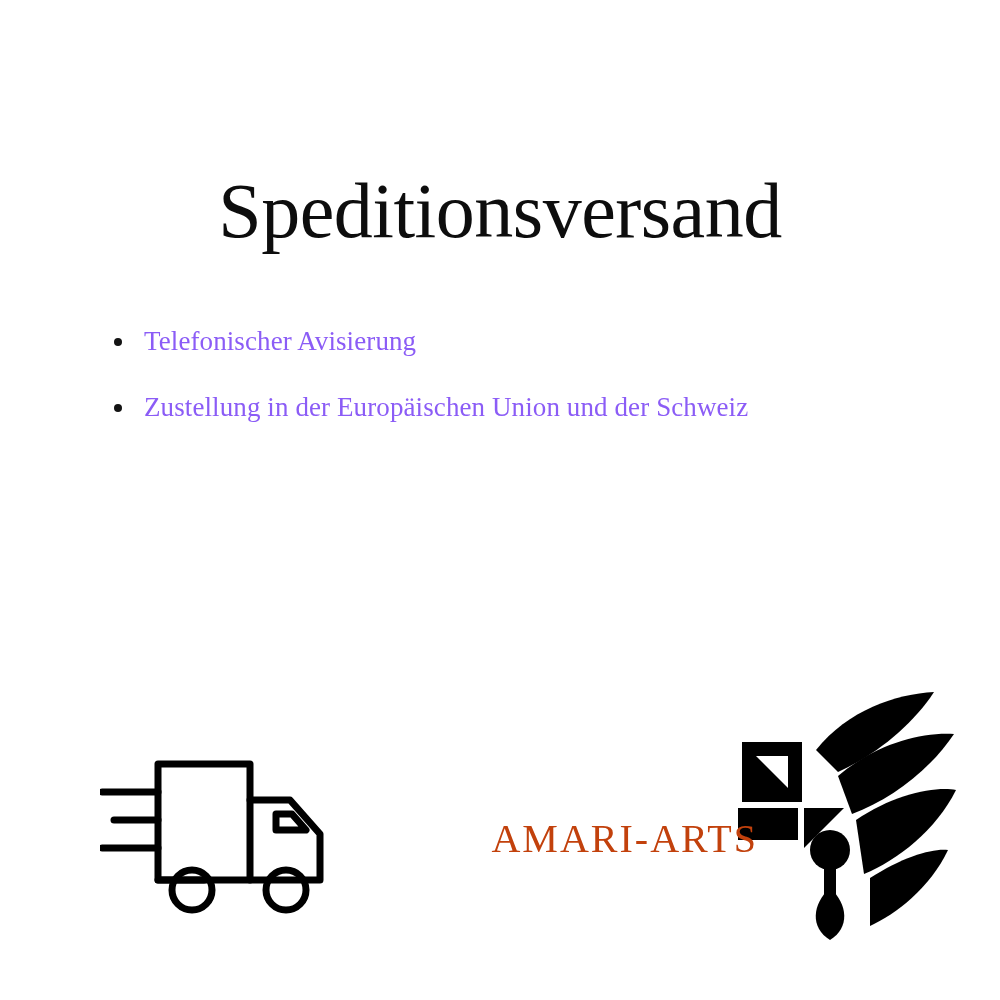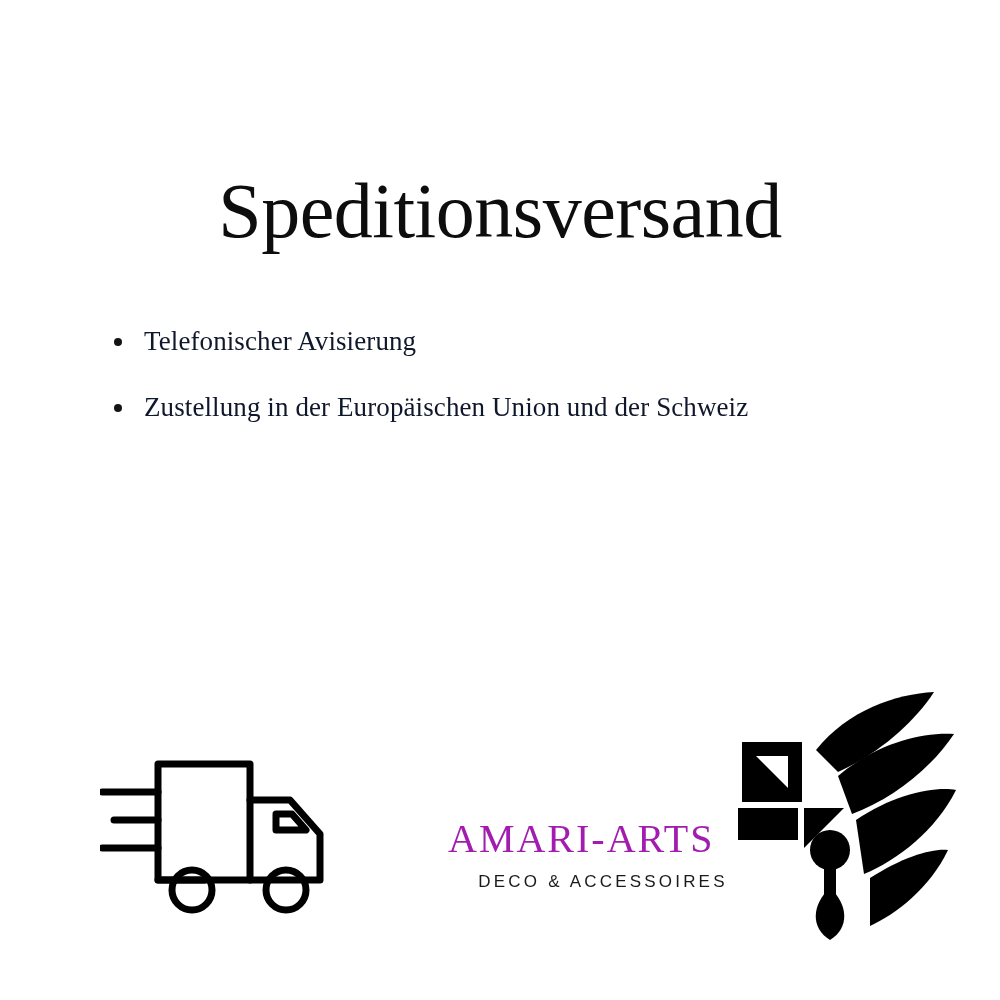--- a/index.html
+++ b/index.html
@@ -47,21 +47,21 @@
     margin: 0;
     padding: 0;
   }
   .bullets li {
     position: relative;
     padding-left: 36px;
     margin-bottom: 32px;
     font-family: "Liberation Serif", serif;
     font-size: 27px;
     line-height: 1.25;
-    color: #0f172a;
+    color: #8b5cf6;
     letter-spacing: 0.1px;
   }
   .bullets li:last-child {
     margin-bottom: 8px;
   }
   .bullets li::before {
     content: "";
     position: absolute;
     left: 6px;
     top: 13px;
@@ -86,25 +86,25 @@
     left: 440px;
     top: 690px;
     width: 520px;
     height: 260px;
   }
   .brand-wordmark {
     position: absolute;
     left: 8px;
     top: 125px;
     width: 310px;
-    text-align: left;
+    text-align: right;
     font-family: "Liberation Serif", serif;
     font-size: 40px;
     letter-spacing: 2px;
-    color: #a21caf;
+    color: #c2410c;
     white-space: nowrap;
   }
   .brand-tagline {
     position: absolute;
     left: 8px;
     top: 182px;
     width: 310px;
     text-align: center;
     font-family: "Liberation Sans", sans-serif;
     font-size: 17px;
@@ -173,16 +173,15 @@
 
           <circle cx="132" cy="160" r="20"></circle>
           <rect x="126" y="176" width="12" height="30"></rect>
           <path d="M132,198 C150,214 152,238 132,250 C112,238 114,214 132,198 Z"></path>
         </g>
       </svg>
     </div>
 
     <div class="brand-wordmark">AMARI-ARTS</div>
 
-    <div class="brand-tagline">DECO &amp; ACCESSOIRES</div>
   </div>
 
 </div>
 
 </body></html>

